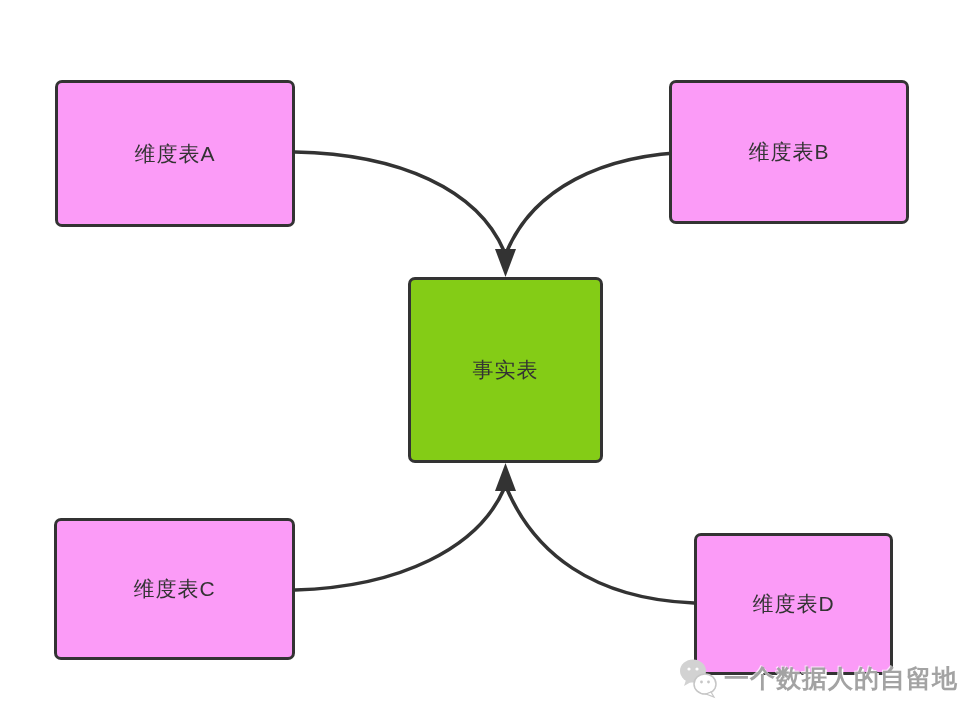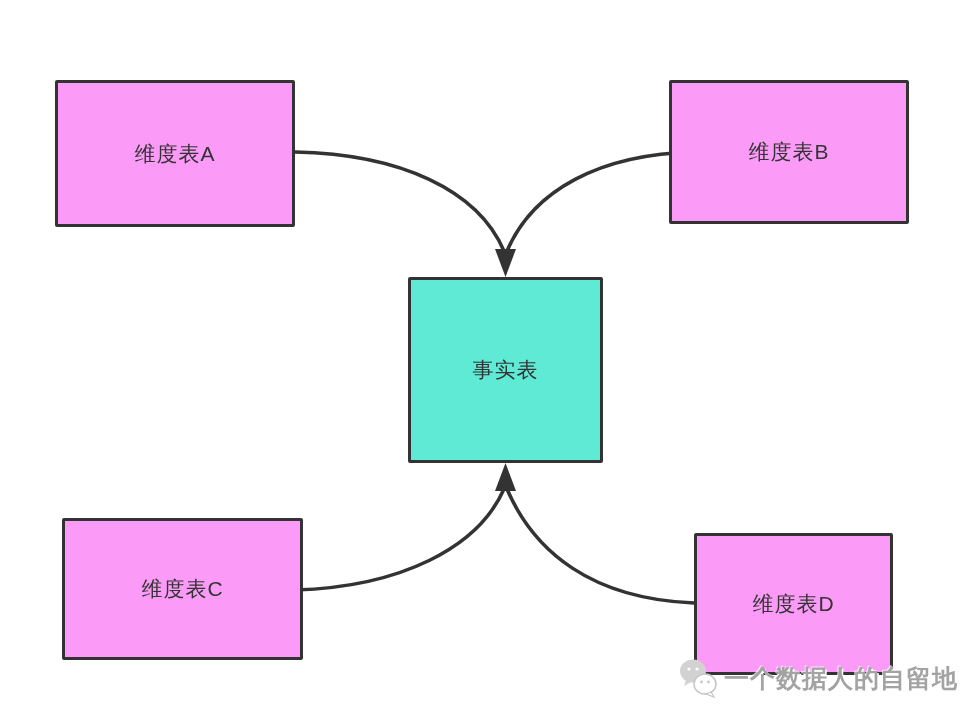--- a/index.html
+++ b/index.html
@@ -7,33 +7,33 @@
     position:relative;
     width:976px;height:724px;
     background:#ffffff;
     overflow:hidden;
     font-family:"Liberation Sans","DejaVu Sans",sans-serif;
   }
   .node{
     position:absolute;
     box-sizing:border-box;
     border:3px solid #333333;
-    border-radius:2px;
+    border-radius:7px;
     display:flex;
     align-items:center;
     justify-content:center;
     font-size:21px;
     color:#333333;
     letter-spacing:1px;
   }
   .dim{ background:#fb9bf7; }
-  .fact{ background:#5eead4; }
+  .fact{ background:#84cc16; }
   #dim-a{ left:55px;  top:80px;  width:240px; height:147px; }
   #dim-b{ left:669px; top:80px;  width:240px; height:144px; }
-  #dim-c{ left:54px;  top:518px; width:241px; height:142px;margin-left:8px; }
+  #dim-c{ left:54px;  top:518px; width:241px; height:142px; }
   #dim-d{ left:694px; top:533px; width:199px; height:142px; }
   #fact-box{ left:408px; top:277px; width:195px; height:186px; }
   #edge-layer{
     position:absolute; left:0; top:0;
     width:976px; height:724px;
     pointer-events:none;
   }
   #edge-layer path{
     fill:none;
     stroke:#333333;

